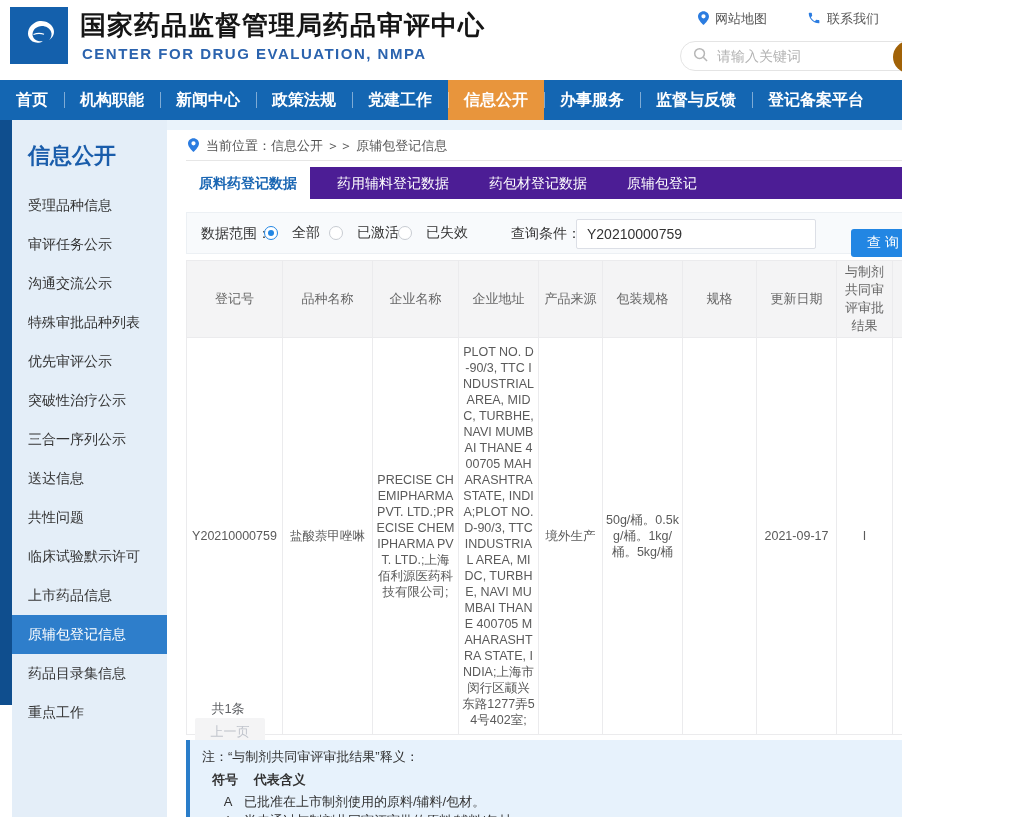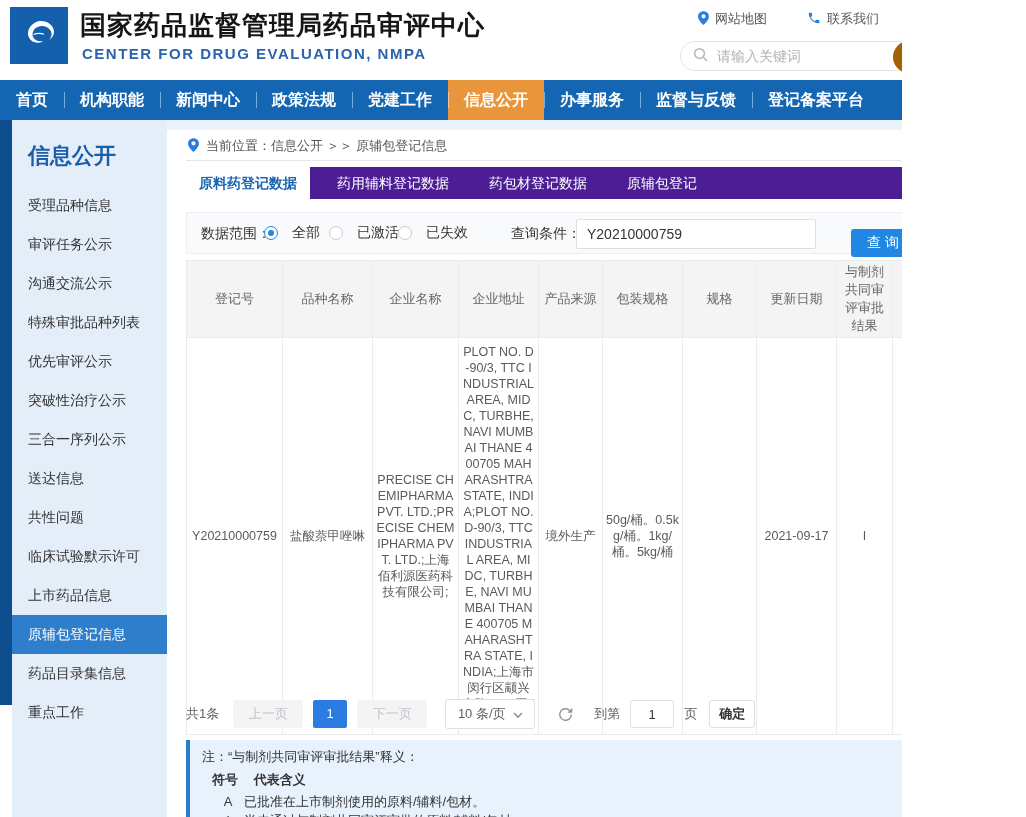--- a/index.html
+++ b/index.html
@@ -53,21 +53,21 @@
   .f-query-label{position:absolute;left:324px;top:12px;}
   .query-input{position:absolute;left:389px;top:6px;width:240px;height:30px;box-sizing:border-box;border:1px solid #dcdfe6;border-radius:2px;padding:0 10px;font-size:14px;color:#333;font-family:inherit;outline:none;background:#fff;}
   .query-btn{position:absolute;left:664px;top:7px;width:64px;height:28px;background:#2286e3;border-radius:3px;color:#fff;font-size:14px;display:flex;align-items:center;justify-content:center;cursor:pointer;margin-top:9px;}
 
   
   .data-table{position:absolute;left:186px;top:260px;width:769px;border-collapse:collapse;table-layout:fixed;font-size:12.5px;color:#5a5a5a;text-align:center;}
   .data-table th{background:#f4f4f5;color:#666;font-weight:normal;height:56px;border:1px solid #ebebed;padding:2px;font-size:13px;line-height:18px;}
   .data-table td{border:1px solid #ebebed;padding:6px 3px;vertical-align:middle;line-height:16px;word-break:break-all;background:#fff;}
 
   
-  .pager{position:absolute;left:186px;top:700px;height:28px;display:flex;align-items:center;font-size:13px;color:#606266;}
+  .pager{position:absolute;left:186px;top:700px;height:28px;display:flex;align-items:center;font-size:13px;color:#606266;flex-direction:column;}
   .pg-total{margin-right:14px;}
   .pg-btn{width:70px;height:28px;background:#f4f4f5;color:#c0c4cc;text-align:center;line-height:28px;margin-right:10px;border-radius:2px;cursor:default;}
   .pg-cur{min-width:34px;height:28px;background:#2b7ce0;color:#fff;text-align:center;line-height:28px;margin-right:10px;border-radius:2px;cursor:pointer;}
   .pg-size{width:88px;height:28px;border:1px solid #dcdfe6;border-radius:3px;margin-left:8px;display:flex;align-items:center;justify-content:center;gap:7px;background:#fff;cursor:pointer;}
   .pg-refresh{margin-left:22px;display:flex;align-items:center;cursor:pointer;}
   .pg-goto{margin-left:20px;}
   .goto-input{width:44px;height:28px;box-sizing:border-box;border:1px solid #dcdfe6;border-radius:2px;text-align:center;margin:0 10px;font-size:13px;color:#333;font-family:inherit;outline:none;}
   .pg-confirm{width:46px;height:28px;border:1px solid #dcdfe6;border-radius:3px;background:#fff;text-align:center;line-height:26px;box-sizing:border-box;font-weight:bold;color:#333;margin-left:12px;cursor:pointer;}
 
   

